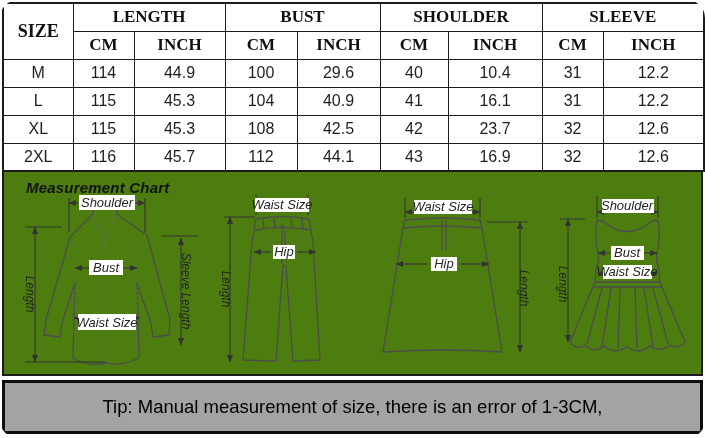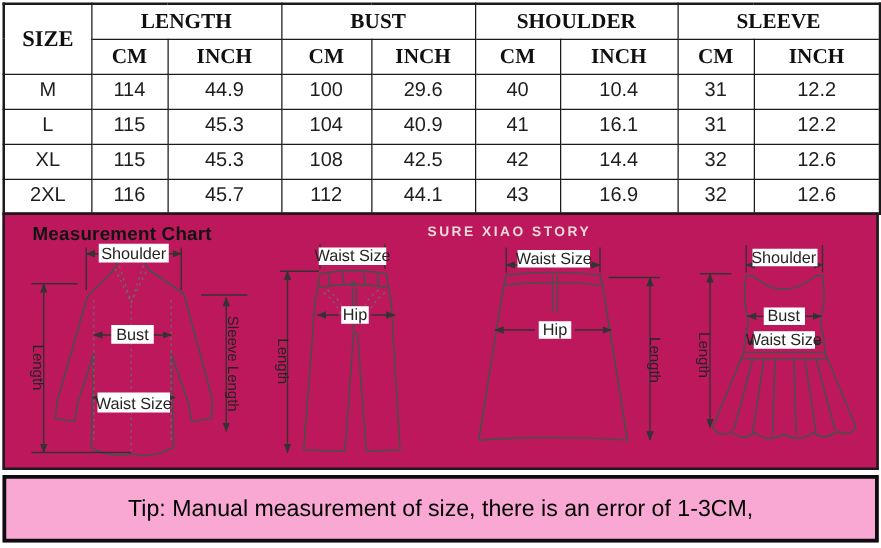--- a/index.html
+++ b/index.html
@@ -1,57 +1,57 @@
 <!DOCTYPE html>
 <html><head>
 <meta charset="utf-8">
 <style>
   * { margin:0; padding:0; box-sizing:border-box; }
   html,body { background:#ffffff; }
   .sheet {
     position:relative; width:705px; height:438px; background:#fff;
-    font-family:"Liberation Sans", sans-serif; overflow:hidden;
+    font-family:"Liberation Sans", sans-serif; overflow:hidden;border-radius:18px;
   }
   
   table.size {
     position:absolute; top:2px; left:2px; width:701px;
     border-collapse:collapse; table-layout:fixed;
     border:2px solid #1b1b1b; background:#fff;
   }
   table.size th, table.size td {
     border:1.5px solid #1b1b1b; text-align:center; vertical-align:middle;
     height:28px; padding:0; overflow:hidden; white-space:nowrap;
   }
   .hdr { font-family:"Liberation Serif", serif; font-weight:bold; font-size:17px; color:#101010; }
   .hdr-size { font-size:18px; }
   .val { font-size:16px; color:#1e1e1e; }
   
   .chart-box {
     position:absolute; top:170px; left:2px; width:701px; height:206px;
-    border:2px solid #1b1b1b; background:#be185d;
+    border:2px solid #1b1b1b; background:#4d7c0f;font-style:italic;
   }
   .chart-title { position:absolute; left:22px; top:7px; font-size:15px; font-weight:bold; color:#131313; letter-spacing:.2px; }
   .watermark { position:absolute; left:338px; top:8px; font-size:11px; font-weight:bold; letter-spacing:2px; color:#eedada; }
   .fig { position:absolute; top:0; height:202px; }
   .fig-shirt { left:6px;  width:210px; }
   .fig-pants { left:215px; width:160px; }
   .fig-skirt { left:376px; width:170px; }
   .fig-dress { left:546px; width:155px; }
   svg text { font-family:"Liberation Sans", sans-serif; fill:#242424; }
   .lbl  { font-size:13px; }
   .vlbl { font-size:12px; }
   .garment { fill:none; stroke:#4d4d4d; stroke-width:1.3; stroke-linejoin:round; }
   .dash    { fill:none; stroke:#6a6a6a; stroke-width:1; stroke-dasharray:2,3; }
   .meas    { fill:none; stroke:#333333; stroke-width:1.1; }
   .mk      { fill:#333333; }
   .wbg     { fill:#ffffff; }
   
   .tip-box {
     position:absolute; top:380px; left:2px; width:701px; height:54px;
-    border:3px solid #0d0d0d; background:#f9a8d4;
+    border:3px solid #0d0d0d; background:#a3a3a3;
     display:flex; flex-direction:column; justify-content:center; align-items:center;
   }
   .tip-line { font-size:18.5px; line-height:24px; color:#000; text-align:center; }
 </style>
 </head>
 <body>
 
 <div class="sheet">
 
   <table class="size">
@@ -106,41 +106,40 @@
         <td class="val">31</td>
         <td class="val">12.2</td>
       </tr>
       <tr>
         <td class="val">XL</td>
         <td class="val">115</td>
         <td class="val">45.3</td>
         <td class="val">108</td>
         <td class="val">42.5</td>
         <td class="val">42</td>
-        <td class="val">14.4</td>
+        <td class="val">23.7</td>
         <td class="val">32</td>
         <td class="val">12.6</td>
       </tr>
       <tr>
         <td class="val">2XL</td>
         <td class="val">116</td>
         <td class="val">45.7</td>
         <td class="val">112</td>
         <td class="val">44.1</td>
         <td class="val">43</td>
         <td class="val">16.9</td>
         <td class="val">32</td>
         <td class="val">12.6</td>
       </tr>
     </tbody>
   </table>
 
   <div class="chart-box">
     <div class="chart-title">Measurement Chart</div>
-    <div class="watermark">SURE XIAO STORY</div>
 
     <svg class="fig fig-shirt" viewBox="0 0 210 202">
       <defs>
         <marker id="se" markerWidth="9" markerHeight="8" refX="7" refY="3.5" orient="auto" markerUnits="userSpaceOnUse">
             <path class="mk" d="M0,0.5 L7.5,3.5 L0,6.5 Z"></path>
           </marker>
         <marker id="ss" markerWidth="9" markerHeight="8" refX="0.5" refY="3.5" orient="auto" markerUnits="userSpaceOnUse">
             <path class="mk" d="M7.5,0.5 L0,3.5 L7.5,6.5 Z"></path>
           </marker>
       </defs>

